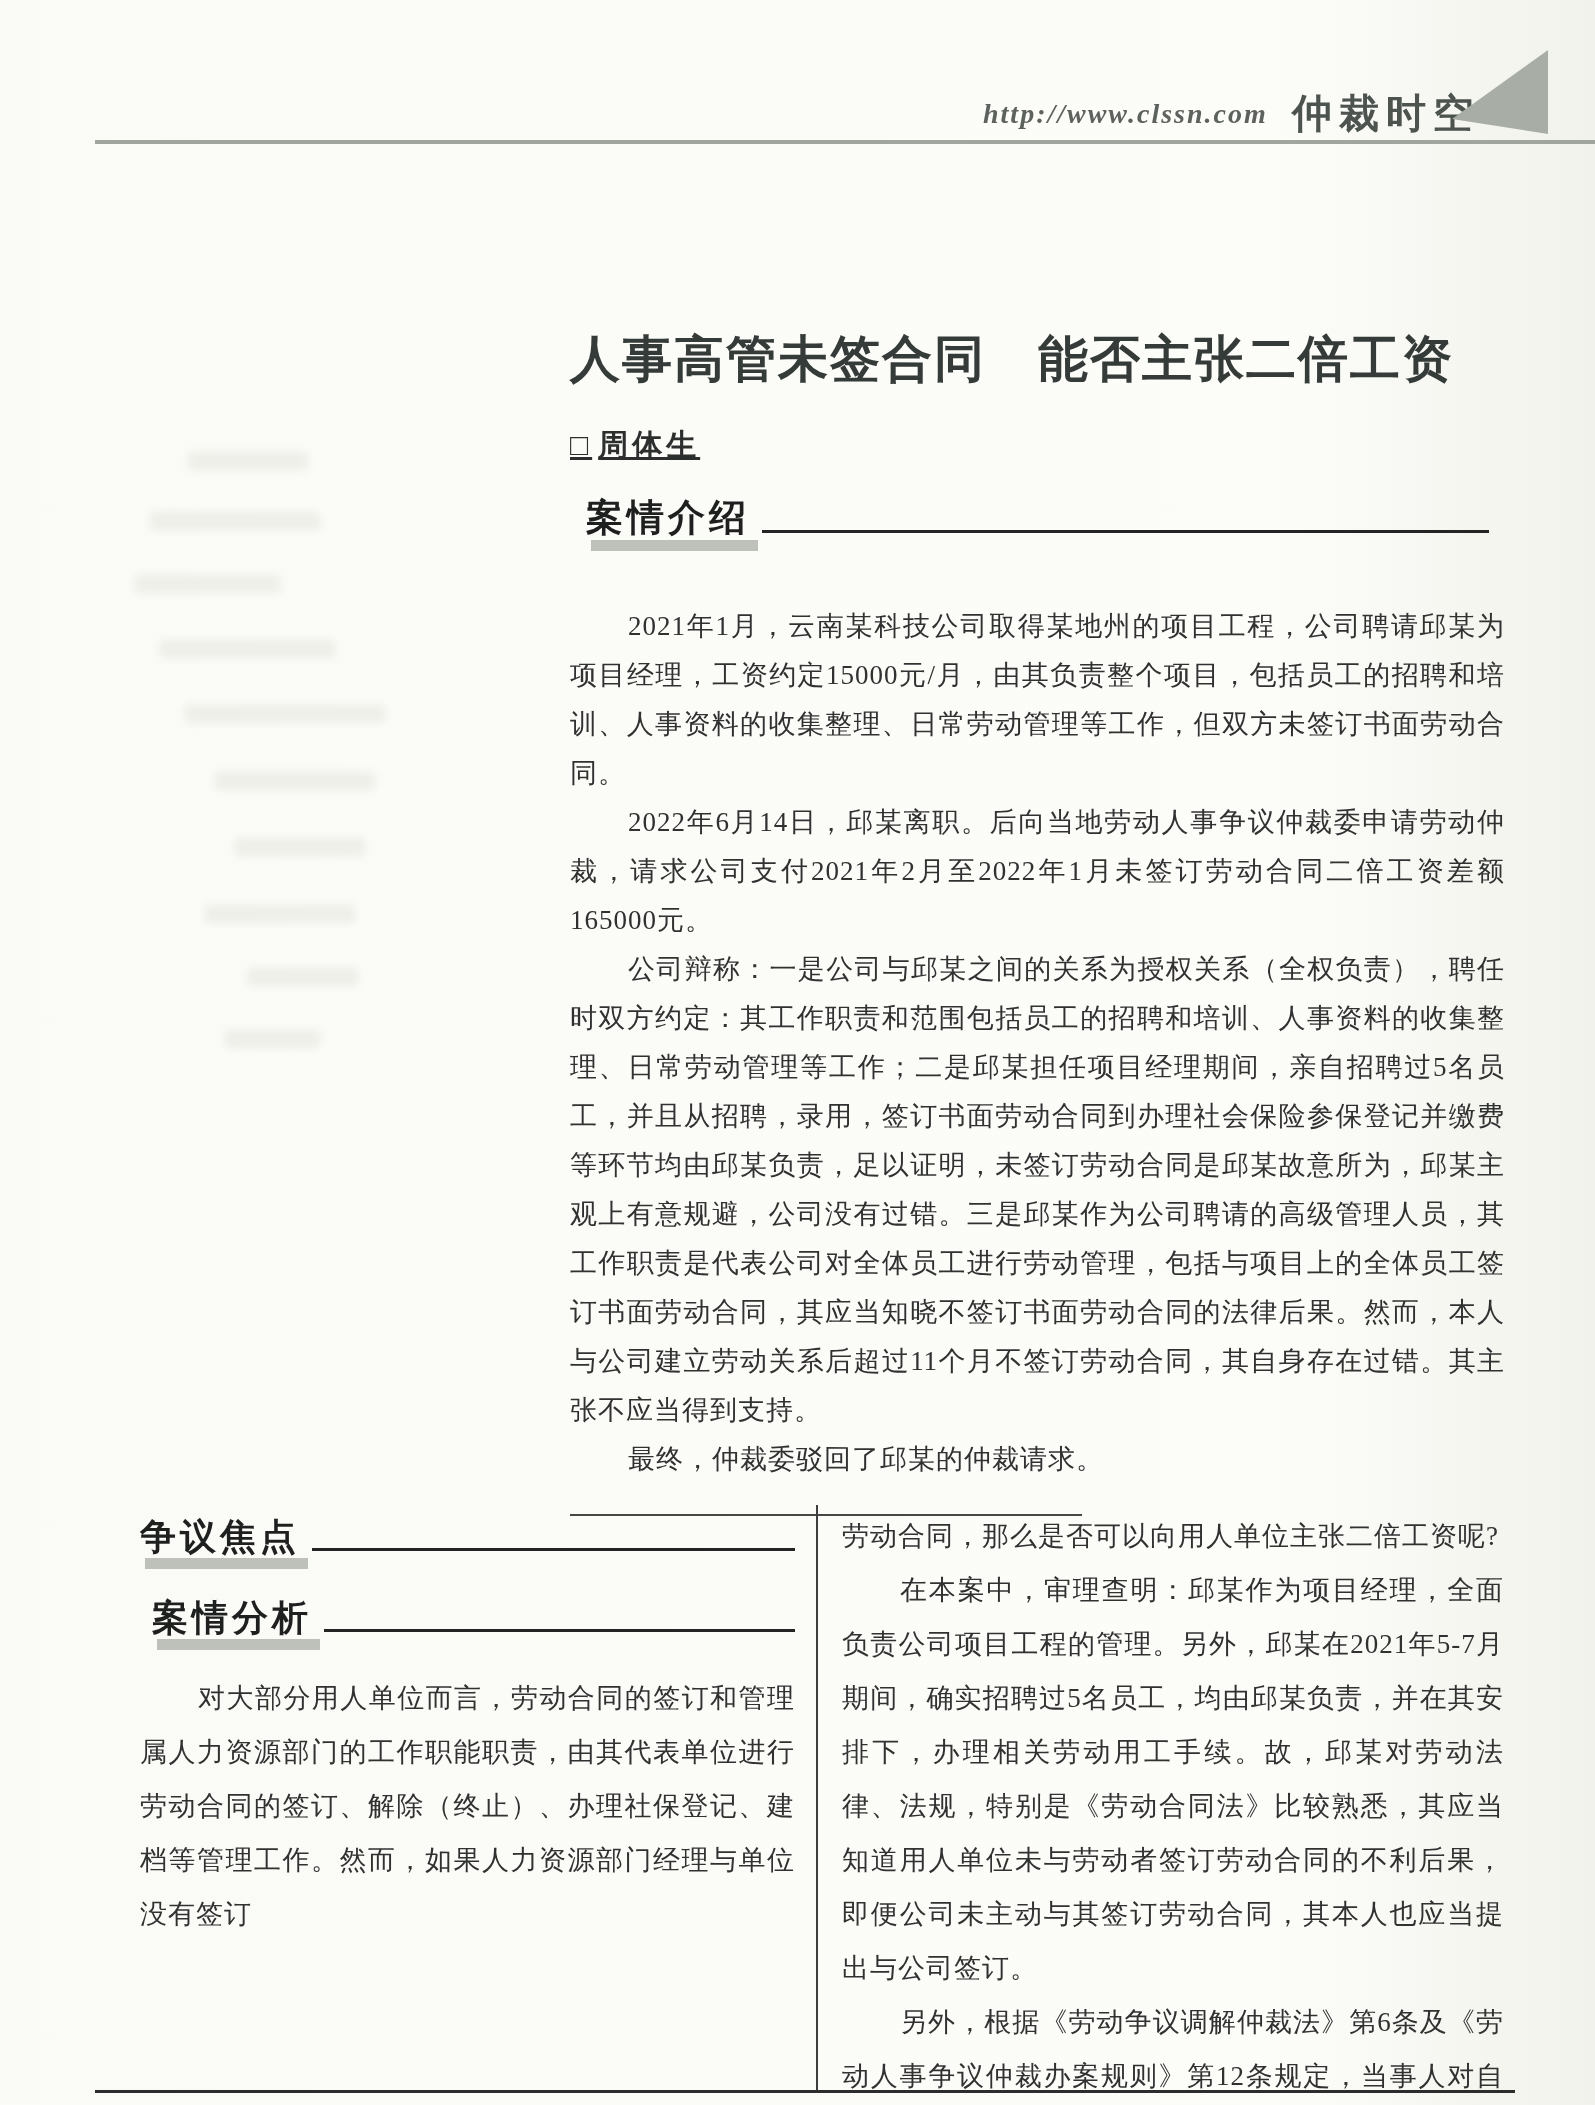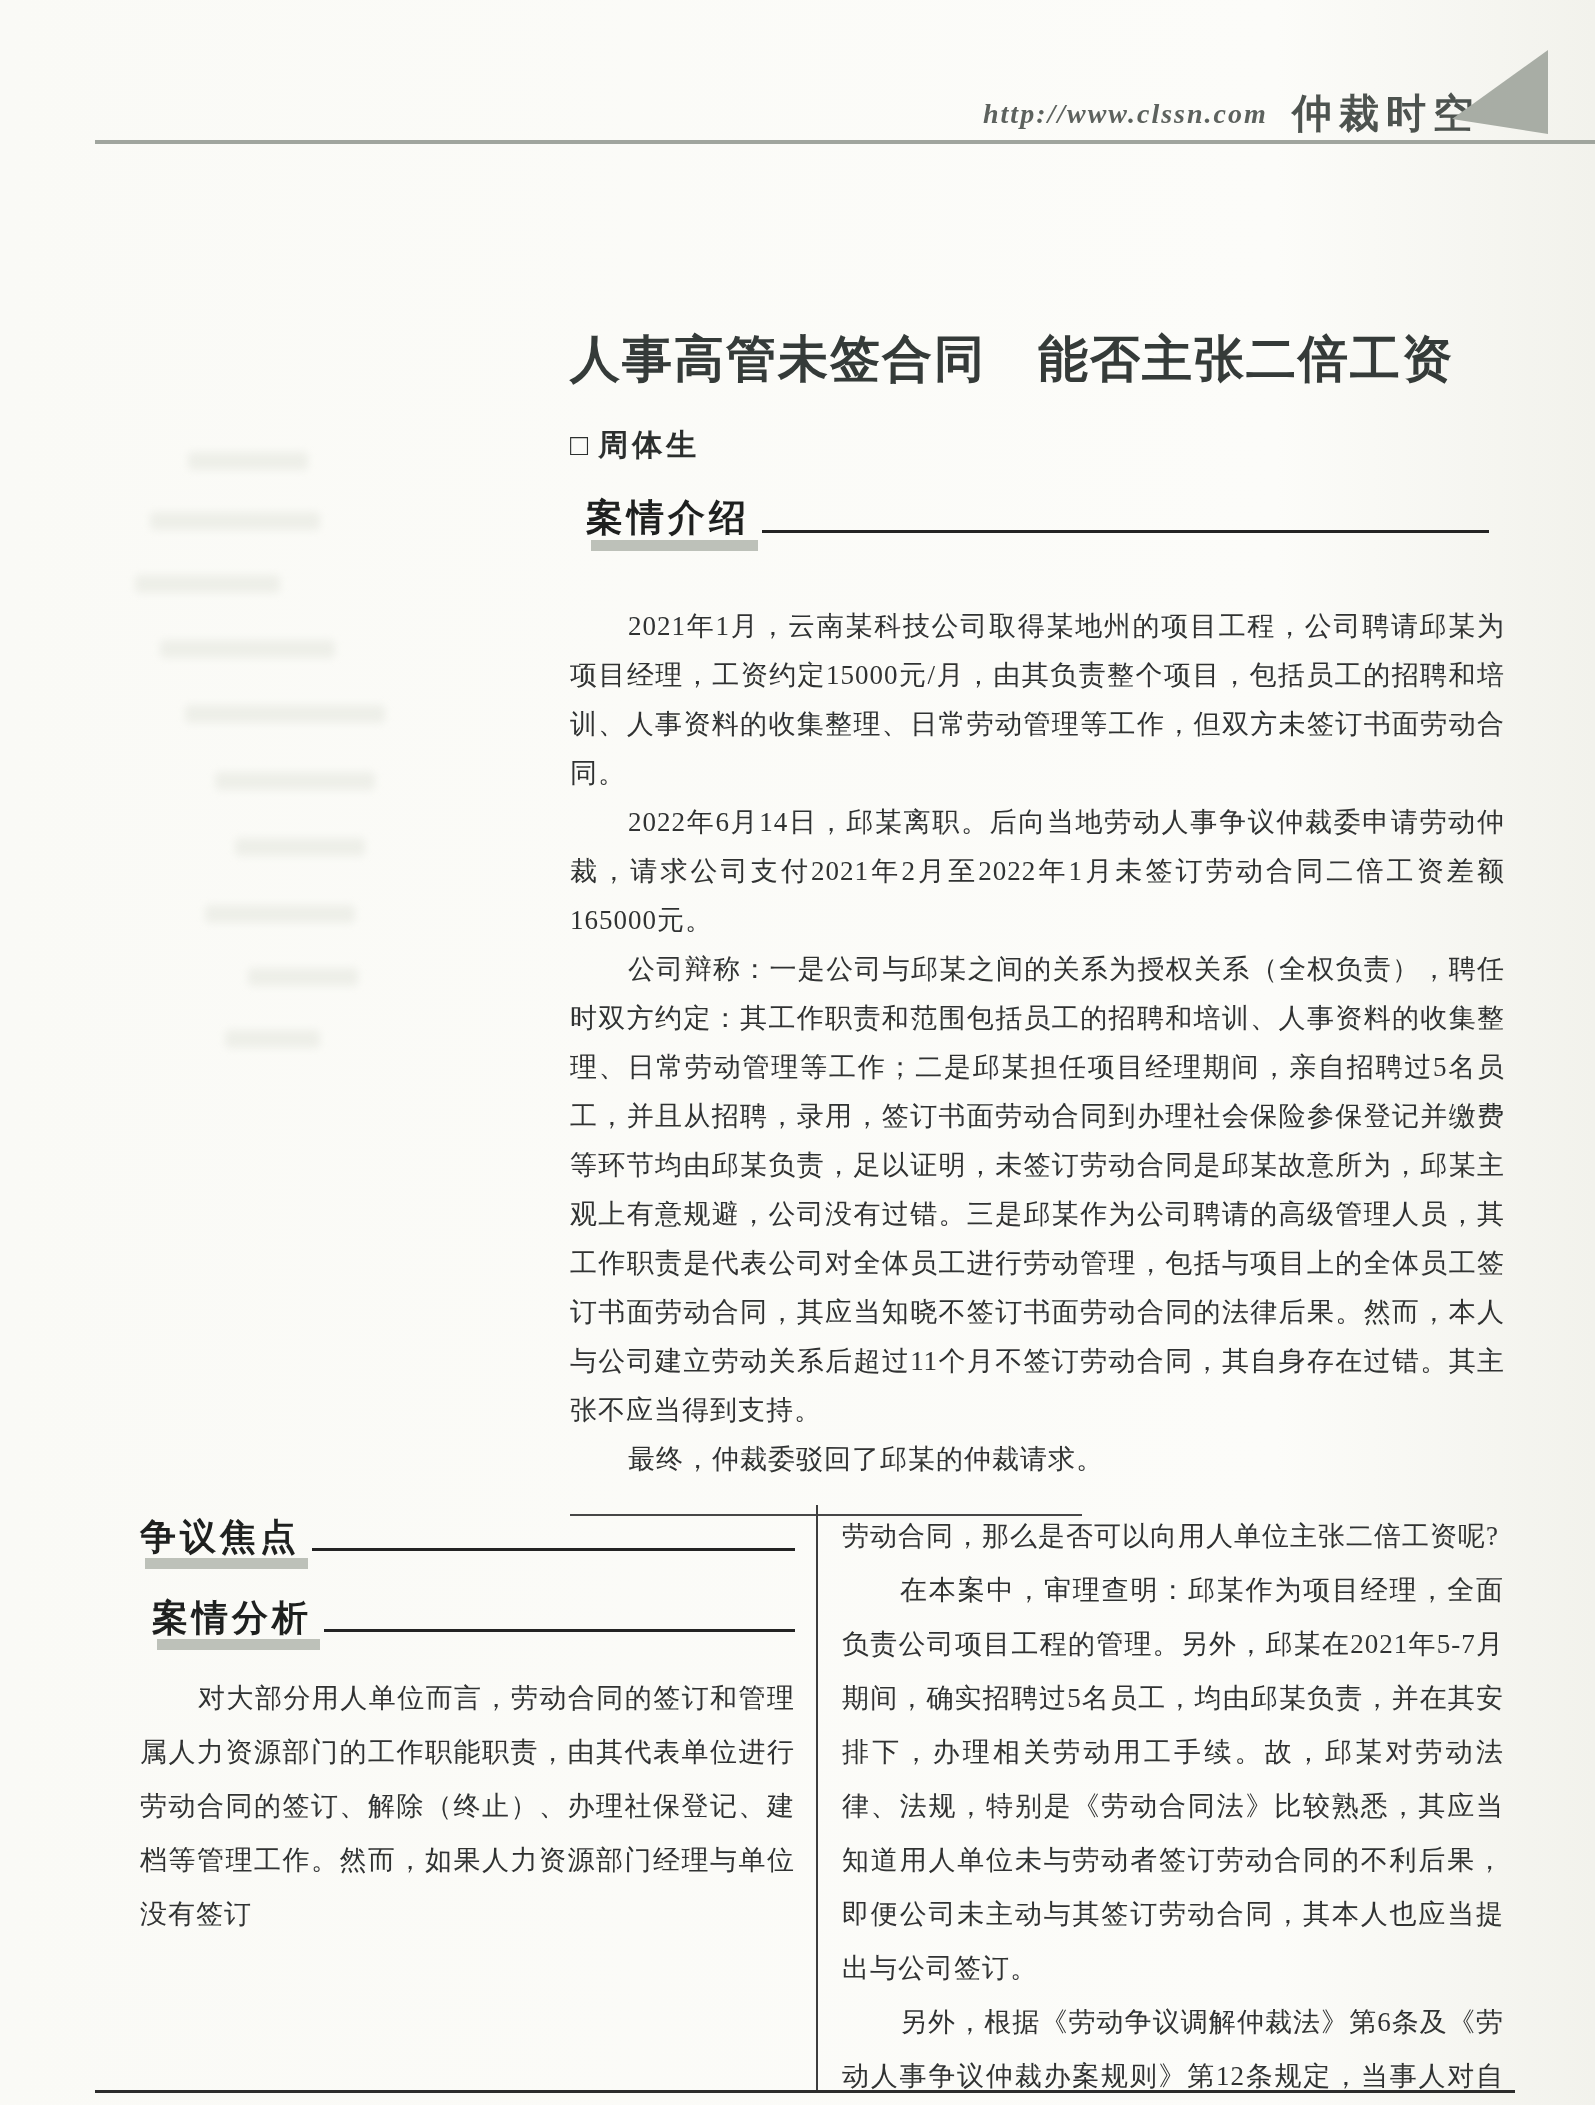--- a/index.html
+++ b/index.html
@@ -46,21 +46,21 @@
 
   .title {
     margin:0 0 34px 0;
     font-family:Liberation Mono, monospace;
     font-weight:900; font-size:50px; line-height:1.12;
     letter-spacing:2px; color:#353b39; white-space:nowrap;
   }
   .author {
     margin:0 0 30px 0;
     font-family:"Liberation Sans", sans-serif;
-    font-weight:700; font-size:30px; letter-spacing:4px; color:#2c2f2e;
+    font-weight:700; font-size:30px; letter-spacing:4px; color:#2c2f2e;text-decoration:underline;
   }
   .author .sq { margin-right:6px; font-weight:400; }
 
   .sec-head { display:flex; align-items:flex-end; margin:16px; }
   .sec-head .txt {
     position:relative;
     font-family:"Liberation Sans", sans-serif;
     font-weight:900; font-size:37px; line-height:1.2;
     letter-spacing:4px; color:#1e201f;
   }

